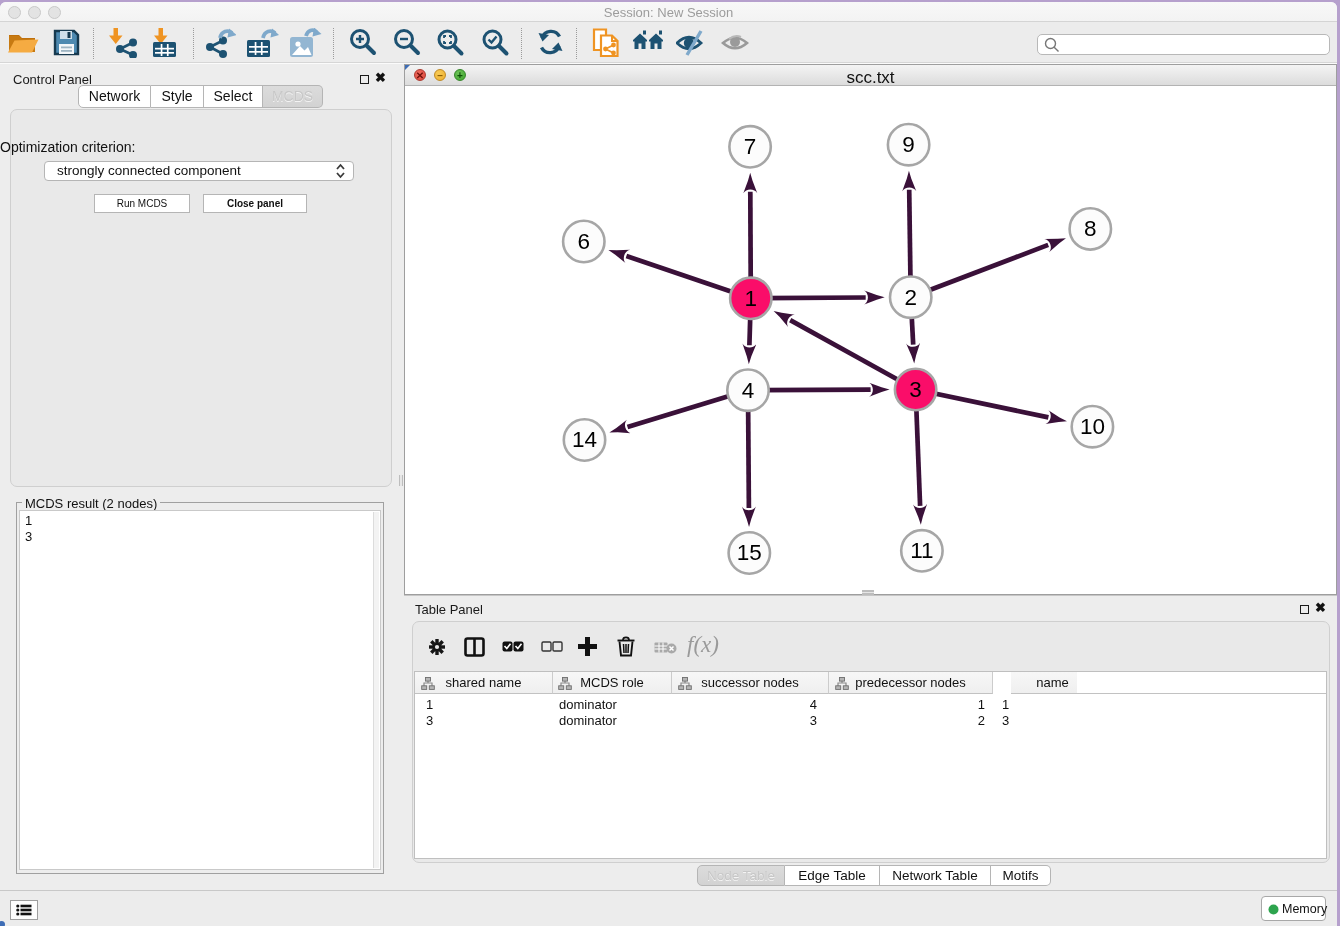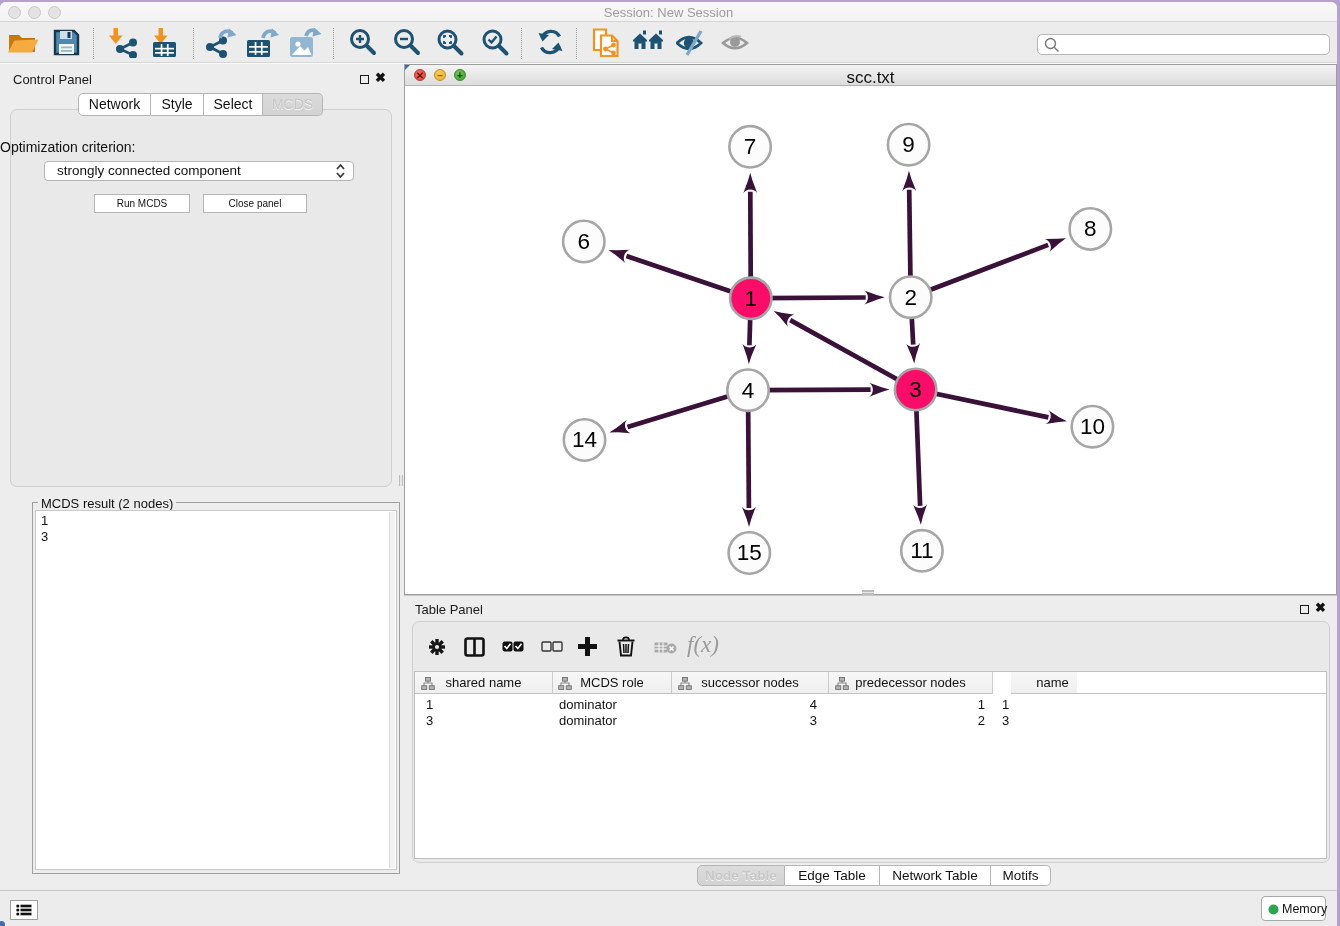--- a/index.html
+++ b/index.html
@@ -22,21 +22,21 @@
 .pmax { position:absolute; width:9px; height:9px; border:1.6px solid #1a1a1a; background:transparent; }
 .pclose { position:absolute; font-size:13px; font-weight:bold; color:#111; }
 #cp-content { position:absolute; left:10px; top:45px; width:382px; height:378px; background:#e9e9e9; border:1px solid #cfcfcf; border-radius:7px; }
 .tabrow { position:absolute; height:23px; display:flex; }
 .tab { height:23px; border:1px solid #b5b5b5; border-left:none; background:#fff; font-size:14px; color:#111; text-align:center; line-height:21px; }
 .tab.first { border-left:1px solid #b5b5b5; border-radius:5px 0 0 5px; }
 .tab.dsel { background:linear-gradient(#dcdcdc,#d2d2d2); color:#c7c7c7; text-shadow:0 1px 0 #f4f4f4; border-radius:0 5px 5px 0; }
 #opt-label { position:absolute; left:0; top:75px; width:382px; font-size:14px; color:#111; }
 #combo { position:absolute; left:44px; top:97px; width:310px; height:20px; background:#fff; border:1px solid #b5b5b5; border-radius:4px; font-size:13.5px; color:#111; line-height:18px; padding-left:12px; }
 .btn { position:absolute; top:130px; height:19px; background:#fff; border:1px solid #b5b5b5; border-radius:0; font-size:10px; color:#111; text-align:center; line-height:17px; }
-#fieldset { position:absolute; left:32px; top:438px; width:368px; height:372px; border:1px solid #a0a0a0; }
+#fieldset { position:absolute; left:16px; top:438px; width:368px; height:372px; border:1px solid #a0a0a0; }
 #fs-legend { position:absolute; left:5px; top:-7px; background:#ededed; padding:0 3px; font-size:13px; color:#111; }
 #fs-white { position:absolute; left:2px; top:7px; width:362px; height:360px; background:#fff; border:1px solid #c9c9c9; font-size:13px; color:#111; }
 #fs-scroll { position:absolute; right:1px; top:1px; width:6px; height:356px; background:#f3f3f3; border-left:1px solid #dcdcdc; }
 
 
 #netwin { position:absolute; left:404px; top:62px; width:933px; height:531px; border:1px solid #9e9e9e; background:#fff; }
 #net-titlebar { position:absolute; left:0; top:0; width:931px; height:21px; background:linear-gradient(#f4f4f4,#dcdcdc); border-bottom:1px solid #b3b3b3; }
 .light { position:absolute; top:4px; width:12px; height:12px; border-radius:50%; font-size:10px; font-weight:bold; text-align:center; line-height:12px; }
 #net-title { position:absolute; top:3px; width:100%; text-align:center; font-size:17px; font-weight:normal; color:#111; }
 
@@ -182,35 +182,35 @@
         <line x1="10.2" y1="10.2" x2="14.5" y2="14.5" stroke="#777" stroke-width="1.4"></line>
       </svg>
     </div>
   </div>
   <div id="mainsep"></div>
   <div id="cpanel">
     <div id="cp-title">Control Panel</div>
     <div class="pmax" style="left:360px; top:11px;"></div>
     <div class="pclose" style="left:375px; top:6px;">✖</div>
     <div id="cp-content"></div>
-    <div class="tabrow" style="left:78px; top:29px;">
+    <div class="tabrow" style="left:78px; top:21px;">
       <div class="tab first" style="width:73px;">Network</div>
       <div class="tab" style="width:53px;">Style</div>
       <div class="tab" style="width:59px;">Select</div>
       <div class="tab dsel" style="width:60px;">MCDS</div>
     </div>
     <div id="opt-label">Optimization criterion:</div>
     <div id="combo">strongly connected component
       <svg width="11" height="16" viewBox="0 0 11 16" style="position:absolute; right:7px; top:1px;">
         <path d="M2,6 L5.5,2 L9,6" fill="none" stroke="#3a3a3a" stroke-width="1.8"></path>
         <path d="M2,10 L5.5,14 L9,10" fill="none" stroke="#3a3a3a" stroke-width="1.8"></path>
       </svg>
     </div>
     <div class="btn" style="left:94px; width:96px;">Run MCDS</div>
-    <div class="btn" style="left:203px; width:104px;">Close panel</div>
+    <div class="btn" style="left:203px; width:104px;font-weight:bold;">Close panel</div>
     <div id="fieldset">
       <div id="fs-legend">MCDS result (2 nodes)</div>
       <div id="fs-white">
           <div style="padding:2px 0 0 5px; line-height:15.5px;">1<br>3</div>
         <div id="fs-scroll"></div>
       </div>
     </div>
   </div>
   <div id="netwin">
     <div id="net-titlebar">
@@ -365,21 +365,21 @@
       <div class="cell" style="left:257px; top:25px; width:145px; text-align:right;">4</div>
       <div class="cell" style="left:414px; top:25px; width:156px; text-align:right;">1</div>
       <div class="cell" style="left:587px; top:25px;">1</div>
       <div class="cell" style="left:11px; top:41px;">3</div>
       <div class="cell" style="left:144px; top:41px;">dominator</div>
       <div class="cell" style="left:257px; top:41px; width:145px; text-align:right;">3</div>
       <div class="cell" style="left:414px; top:41px; width:156px; text-align:right;">2</div>
       <div class="cell" style="left:587px; top:41px;">3</div>
     </div>
     <div class="btabs" style="left:293px; top:269px;">
-      <div class="btab first dsel" style="width:88px;font-weight:bold;">Node Table</div>
+      <div class="btab first dsel" style="width:88px;">Node Table</div>
       <div class="btab" style="width:95px;">Edge Table</div>
       <div class="btab" style="width:111px;">Network Table</div>
       <div class="btab last" style="width:60px;">Motifs</div>
     </div>
   </div>
   <div id="statusbar">
     <div id="listbtn">
       <svg width="16" height="12" viewBox="0 0 16 12" style="position:absolute; left:5px; top:3px;">
         <circle cx="1.8" cy="2" r="1.6" fill="#111"></circle>
           <rect x="4.5" y="0.7" width="11" height="2.6" fill="#111"></rect>

